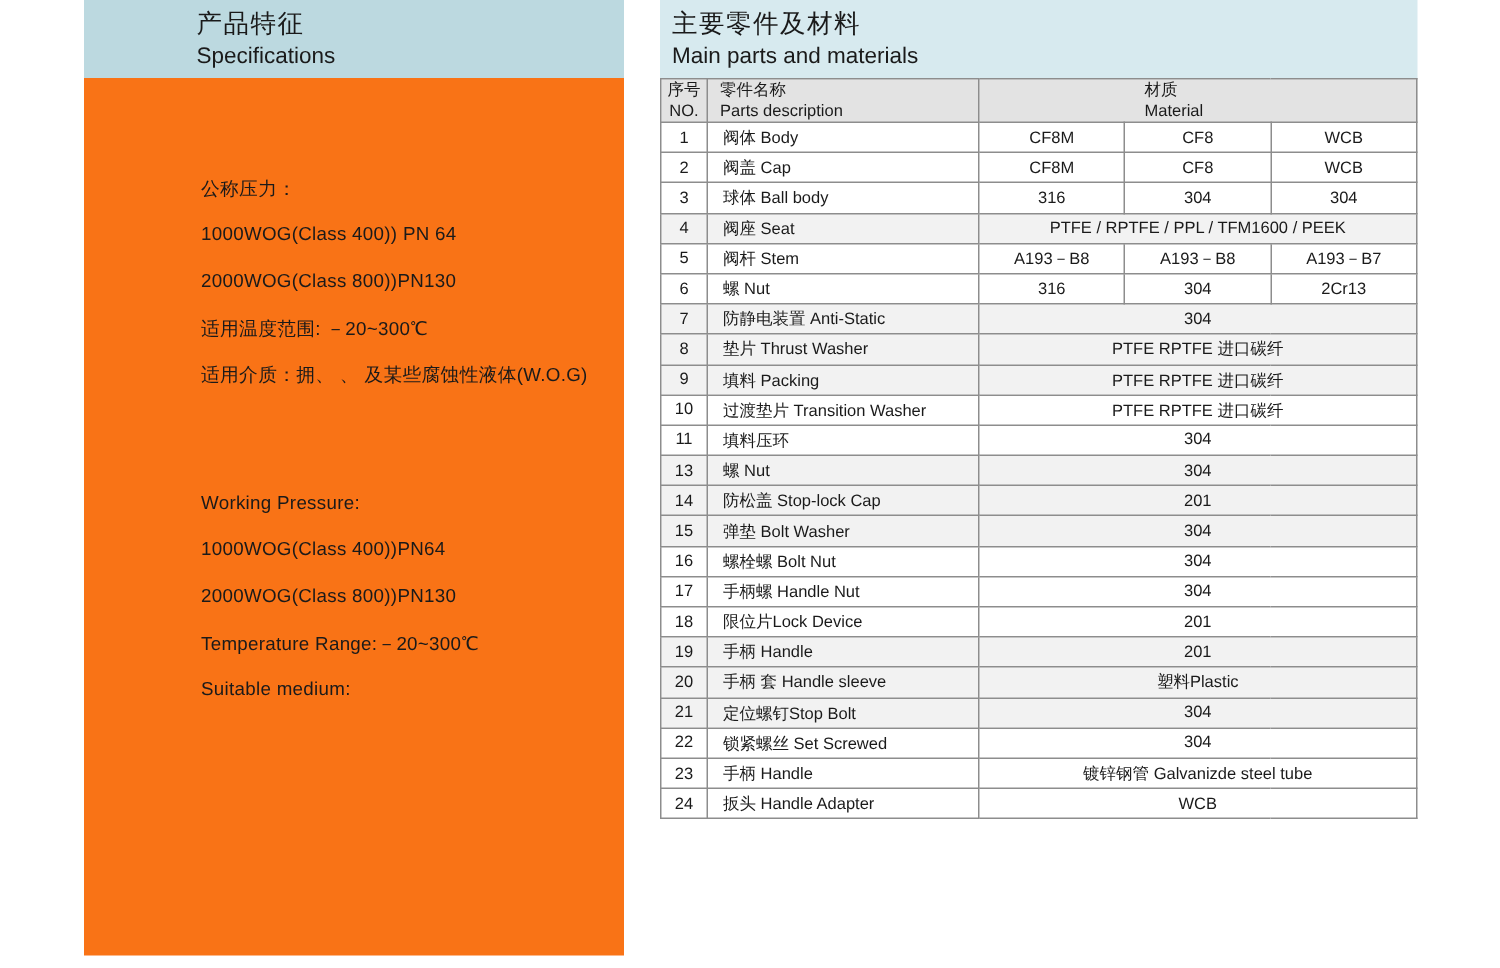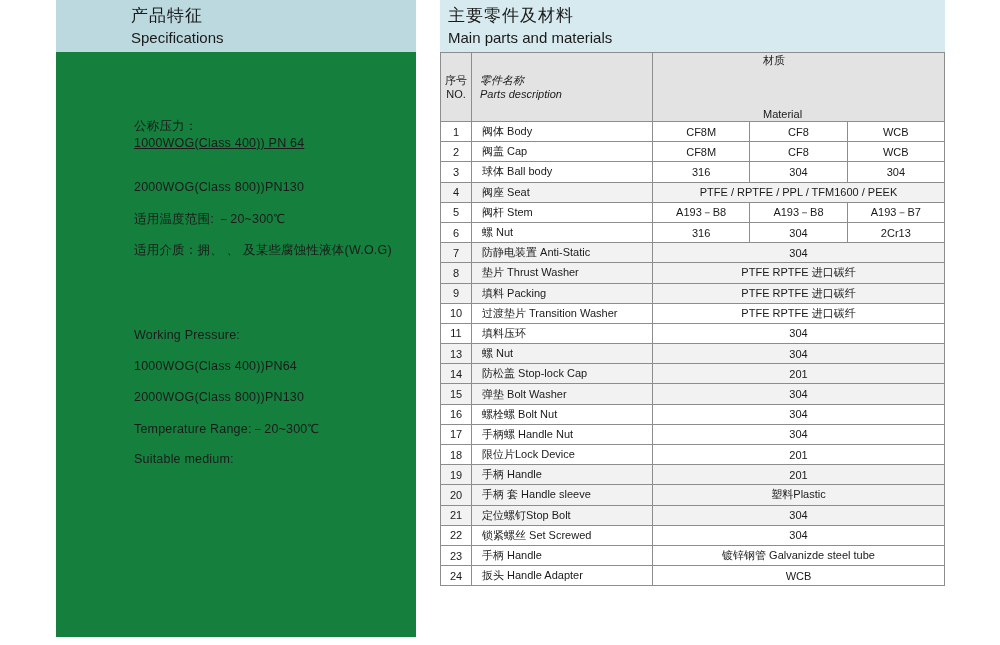--- a/index.html
+++ b/index.html
@@ -42,21 +42,21 @@
     color: #1a1a1a;
   }
   .left-header .en {
     font-size: 15px;
     line-height: 20px;
     color: #1a1a1a;
   }
   .left-body {
     width: 360px;
     height: 585px;
-    background: #15803d;
+    background: #f97316;
     box-sizing: border-box;
     padding: 0;
     position: relative;
   }
   .spec-line {
     position: absolute;
     left: 78px;
     font-size: 12.5px;
     color: #1a1a1a;
     white-space: nowrap;
@@ -107,21 +107,20 @@
     width: 30px;
     text-align: center;
     line-height: 14px;
     font-size: 11px;
   }
   .th-desc {
     width: 172px;
     padding-left: 8px !important;
     line-height: 14px;
     font-size: 11px;
-    font-style: italic;
   }
   .th-mat {
     text-align: center;
     line-height: 14px;
     font-size: 11px;
   }
   .c-no {
     width: 30px;
     text-align: center;
     font-size: 11px;
@@ -145,21 +144,21 @@
 
 <div class="page">
 
   <div class="left-panel">
     <div class="left-header">
       <div class="cn">产品特征</div>
       <div class="en">Specifications</div>
     </div>
     <div class="left-body" id="spec-body">
         <div class="spec-line" style="top: 66px;">公称压力：</div>
-        <div class="spec-line" style="top: 84px; text-decoration: underline;">1000WOG(Class 400)) PN 64</div>
+        <div class="spec-line" style="top: 97px;">1000WOG(Class 400)) PN 64</div>
         <div class="spec-line" style="top: 128px;">2000WOG(Class 800))PN130</div>
         <div class="spec-line" style="top: 159px;">适用温度范围: －20~300℃</div>
         <div class="spec-line" style="top: 190px;">适用介质：拥、 、 及某些腐蚀性液体(W.O.G)</div>
         <div class="spec-line" style="top: 276px;">Working Pressure:</div>
         <div class="spec-line" style="top: 307px;">1000WOG(Class 400))PN64</div>
         <div class="spec-line" style="top: 338px;">2000WOG(Class 800))PN130</div>
         <div class="spec-line" style="top: 369px;">Temperature Range:－20~300℃</div>
         <div class="spec-line" style="top: 400px; text-align: right;">Suitable medium:</div>
       </div>
   </div>
@@ -175,21 +174,21 @@
           <td class="th-no">
             <div>序号</div>
             <div>NO.</div>
           </td>
           <td class="th-desc">
             <div>零件名称</div>
             <div>Parts  description</div>
           </td>
           <td class="th-mat" colspan="3">
             <div style="padding-left:110px;text-align:left;">材质</div>
-            <div style="padding-left:110px;text-align:left;margin-top:40px;">Material</div>
+            <div style="padding-left:110px;text-align:left;">Material</div>
           </td>
         </tr>
       <tr class="row-body">
             <td class="c-no">1</td>
             <td class="c-desc">阀体 Body</td>
             <td class="c-mat">CF8M</td>
             <td class="c-mat">CF8</td>
             <td class="c-mat">WCB</td>
           </tr>
           <tr class="row-body">

